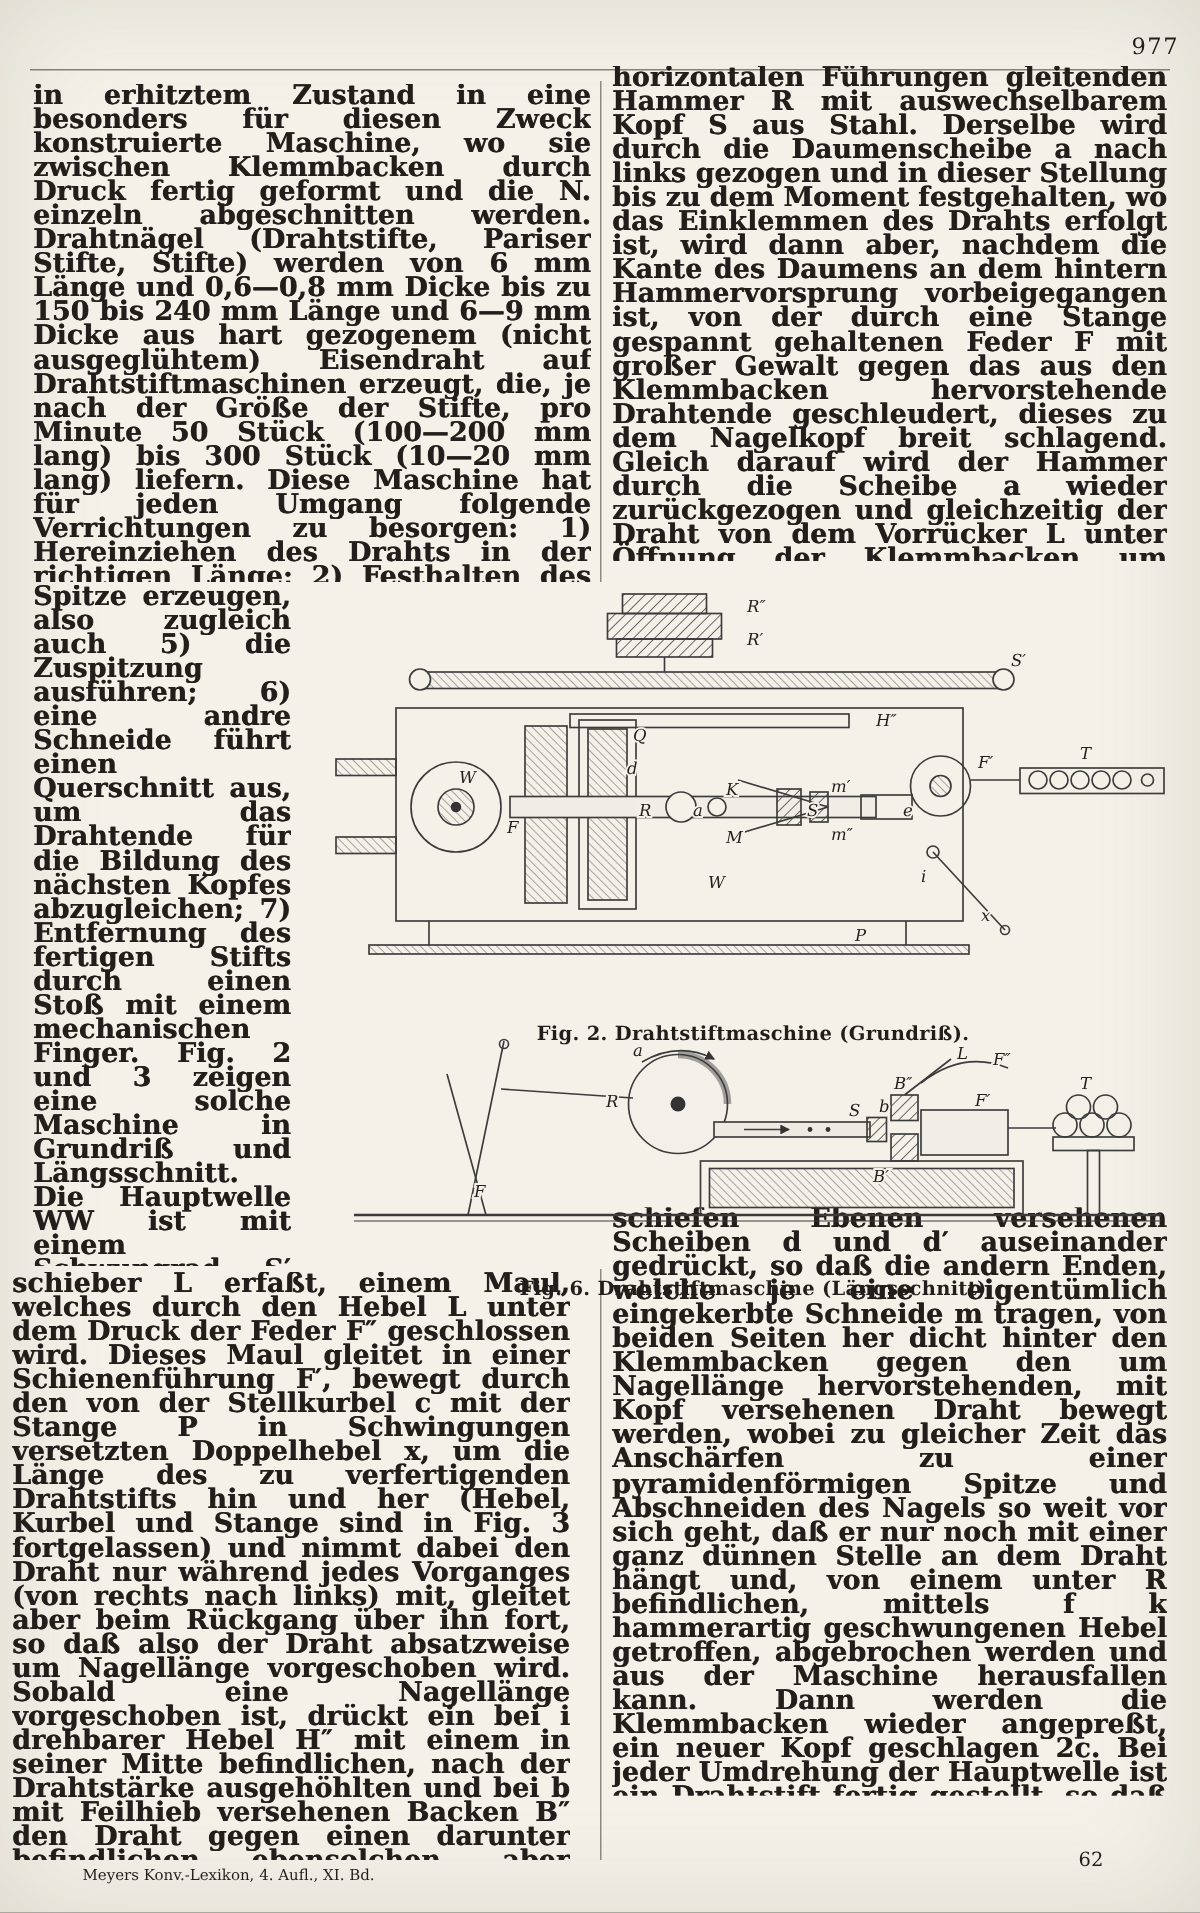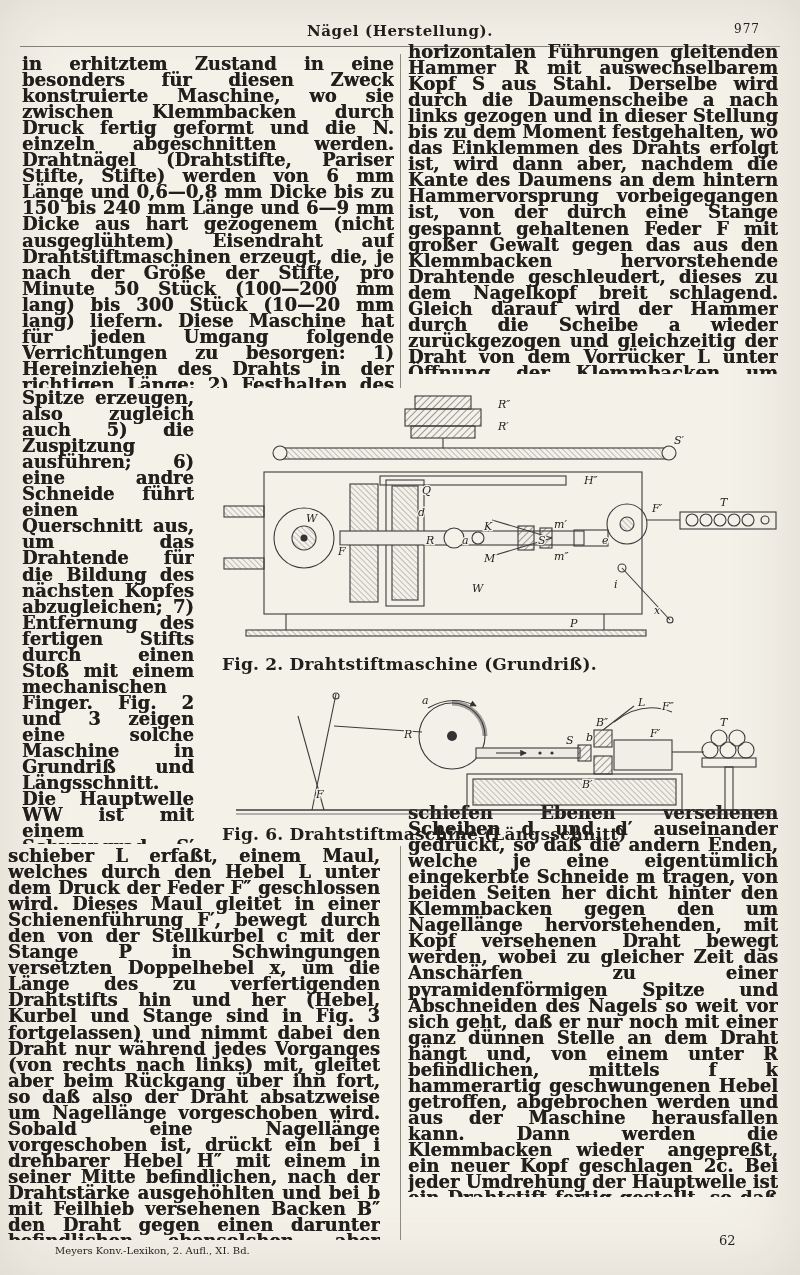--- a/index.html
+++ b/index.html
@@ -9,21 +9,21 @@
     background:#f4f1e9; color:#211e1b;
     font-family:"DejaVu Serif", serif;
     overflow:hidden;
     box-shadow: inset 0 0 70px rgba(115,105,85,0.18);
   }
   .header-title {
     position:absolute; top:22px; left:0; width:100%;
     text-align:center; font-size:15px; font-weight:bold; letter-spacing:0.6px;
   }
   .page-num {
-    position:absolute; top:22px; right:40px; font-size:12px; letter-spacing:1px;
+    position:absolute; top:22px; right:14px; font-size:15px; letter-spacing:1px;
   }
   .head-rule {
     position:absolute; top:46px; left:20px; width:760px; height:1px;
     background:#4a463f; opacity:0.65;
   }
   .vrule { position:absolute; left:400px; width:1px; background:#4a463f; opacity:0.6; }
   .vrule.top { top:54px; height:334px; }
   .vrule.bottom { top:846px; height:394px; }
   .txt {
     position:absolute; text-align:justify; overflow:hidden;
@@ -38,34 +38,33 @@
   #left-bottom { left:8px;  top:848px; width:372px; height:392px; }
   #right-bottom{ left:408px; top:805px; width:370px; height:392px; }
   .fig-svg { position:absolute; left:222px; }
   #fig2-svg { top:392px; }
   #fig3-svg { top:692px; }
   .fig-svg text {
     font-family:"DejaVu Serif", serif; font-style:italic; font-size:11px;
     fill:#211e1b; paint-order:stroke; stroke:#f4f1e9; stroke-width:2.5px;
   }
   .fig-caption {
-    position:absolute; left:222px; width:560px; text-align:left;
-    font-size:17px; font-weight:bold; letter-spacing:0.2px;
+    position:absolute; left:222px; width:560px; text-align:center;
+    font-size:13px; font-weight:bold; letter-spacing:0.2px;margin-top:28px;
   }
   #fig2-cap { top:654px; }
   #fig3-cap { top:824px; }
   .imprint { position:absolute; left:55px; top:1245px; font-size:10px; }
   .sheet   { position:absolute; left:682px; top:1233px; font-size:13px; font-weight:normal;margin-left:37px; }
 </style>
 </head>
 <body>
 
 <div class="page">
 
-  <div class="header-title">Nägel (Herstellung).</div>
   <div class="page-num">977</div>
   <div class="head-rule"></div>
 
   <div class="vrule top"></div>
   <div class="vrule bottom"></div>
 
   <div class="txt" id="left-top">in erhitztem Zustand in eine besonders für diesen Zweck konstruierte Maschine, wo sie zwischen Klemmbacken durch Druck fertig geformt und die N. einzeln abgeschnitten werden. Drahtnägel (Drahtstifte, Pariser Stifte, Stifte) werden von 6 mm Länge und 0,6—0,8 mm Dicke bis zu 150 bis 240 mm Länge und 6—9 mm Dicke aus hart gezogenem (nicht ausgeglühtem) Eisendraht auf Drahtstiftmaschinen erzeugt, die, je nach der Größe der Stifte, pro Minute 50 Stück (100—200 mm lang) bis 300 Stück (10—20 mm lang) liefern. Diese Maschine hat für jeden Umgang folgende Verrichtungen zu besorgen: 1) Hereinziehen des Drahts in der richtigen Länge; 2) Festhalten des Drahts durch eine Zange, damit 3) das vorstehende Drahtstückchen durch einen vordringenden Stempel zur Kopfform gepreßt werden kann; 4) Abschneiden des Drahts durch zwei stählerne Preßbacken, welche eine vierseitige, gepreßte</div>
   <div class="txt" id="right-top">horizontalen Führungen gleitenden Hammer R mit auswechselbarem Kopf S aus Stahl. Derselbe wird durch die Daumenscheibe a nach links gezogen und in dieser Stellung bis zu dem Moment festgehalten, wo das Einklemmen des Drahts erfolgt ist, wird dann aber, nachdem die Kante des Daumens an dem hintern Hammervorsprung vorbeigegangen ist, von der durch eine Stange gespannt gehaltenen Feder F mit großer Gewalt gegen das aus den Klemmbacken hervorstehende Drahtende geschleudert, dieses zu dem Nagelkopf breit schlagend. Gleich darauf wird der Hammer durch die Scheibe a wieder zurückgezogen und gleichzeitig der Draht von dem Vorrücker L unter Öffnung der Klemmbacken um Nagellänge vorgeschoben. Unmittelbar darauf werden die beiden Doppelhebel M, die sich um die vertikalen Achsen m′ und m″ drehen, mit ihren der Hauptwelle zugekehrten Enden e durch die seitwärts mit schraubenartigen,</div>
   <div class="txt" id="left-narrow">Spitze erzeugen, also zugleich auch 5) die Zuspitzung ausführen; 6) eine andre Schneide führt einen Querschnitt aus, um das Drahtende für die Bildung des nächsten Kopfes abzugleichen; 7) Entfernung des fertigen Stifts durch einen Stoß mit einem mechanischen Finger. Fig. 2 und 3 zeigen eine solche Maschine in Grundriß und Längsschnitt. Die Hauptwelle WW ist mit einem Schwungrad S′ und einer festen und losen Riemenscheibe (R′ und R″) zum Antrieb, resp. zur Ausrückung der Maschine versehen. Der zu verarbeitende Draht ist in Ringform auf einem Haspel rechts neben der Maschine angebracht und läuft über das Richtwerk T aus einer Anzahl Rollen, zwischen denen der Draht hindurchgeht, um gerade gerichtet zu werden. Er wird sodann von dem Vor-</div>
   <div class="txt" id="left-bottom">schieber L erfaßt, einem Maul, welches durch den Hebel L unter dem Druck der Feder F″ geschlossen wird. Dieses Maul gleitet in einer Schienenführung F′, bewegt durch den von der Stellkurbel c mit der Stange P in Schwingungen versetzten Doppelhebel x, um die Länge des zu verfertigenden Drahtstifts hin und her (Hebel, Kurbel und Stange sind in Fig. 3 fortgelassen) und nimmt dabei den Draht nur während jedes Vorganges (von rechts nach links) mit, gleitet aber beim Rückgang über ihn fort, so daß also der Draht absatzweise um Nagellänge vorgeschoben wird. Sobald eine Nagellänge vorgeschoben ist, drückt ein bei i drehbarer Hebel H″ mit einem in seiner Mitte befindlichen, nach der Drahtstärke ausgehöhlten und bei b mit Feilhieb versehenen Backen B″ den Draht gegen einen darunter befindlichen ebensolchen, aber feststehenden Backen B′ dermaßen an, daß er vollständig festgehalten wird. Die Bewegung des Hebels H″ erfolgt dabei durch den bei i′ drehbaren Doppelhebel H, der seinerseits wiederum von der auf der Hauptwelle W sitzenden unrunden Scheibe Q im passenden Moment bewegt wird. Jetzt kann der Kopf geschlagen werden, und das geschieht durch den in</div>
@@ -231,16 +230,16 @@
         <text x="374" y="34">B″</text>
         <text x="360" y="96">B′</text>
         <text x="416" y="14">L</text>
         <text x="440" y="18">F″</text>
         <text x="428" y="45">F′</text>
         <text x="498" y="34">T</text>
       </g>
   </svg>
   <div class="fig-caption" id="fig3-cap">Fig. 6. Drahtstiftmaschine (Längsschnitt)</div>
 
-  <div class="imprint">Meyers Konv.-Lexikon, 2. Aufl., XI. Bd.</div>
+  <div class="imprint">Meyers Konv.-Lexikon, 4. Aufl., XI. Bd.</div>
   <div class="sheet">62</div>
 
 </div>
 
 </body></html>

